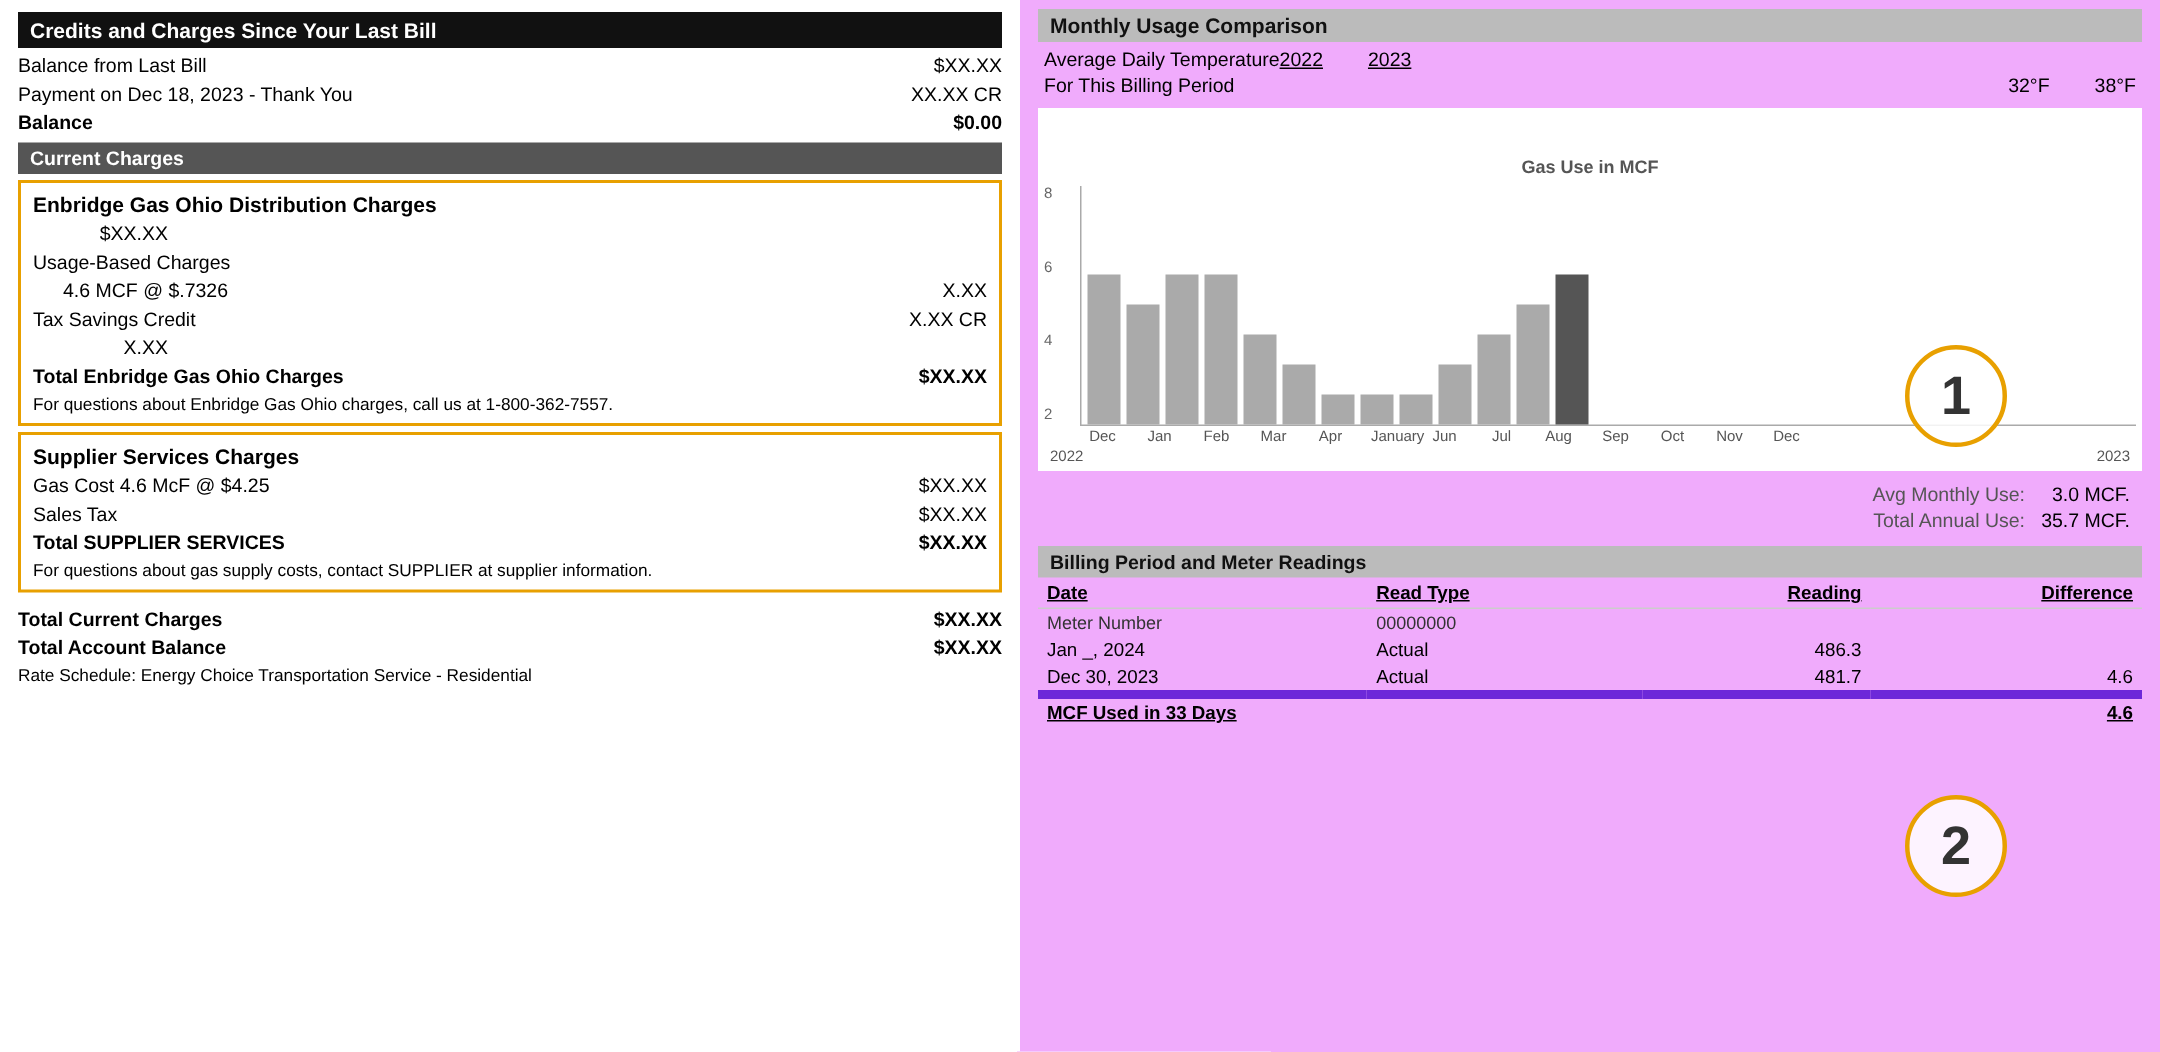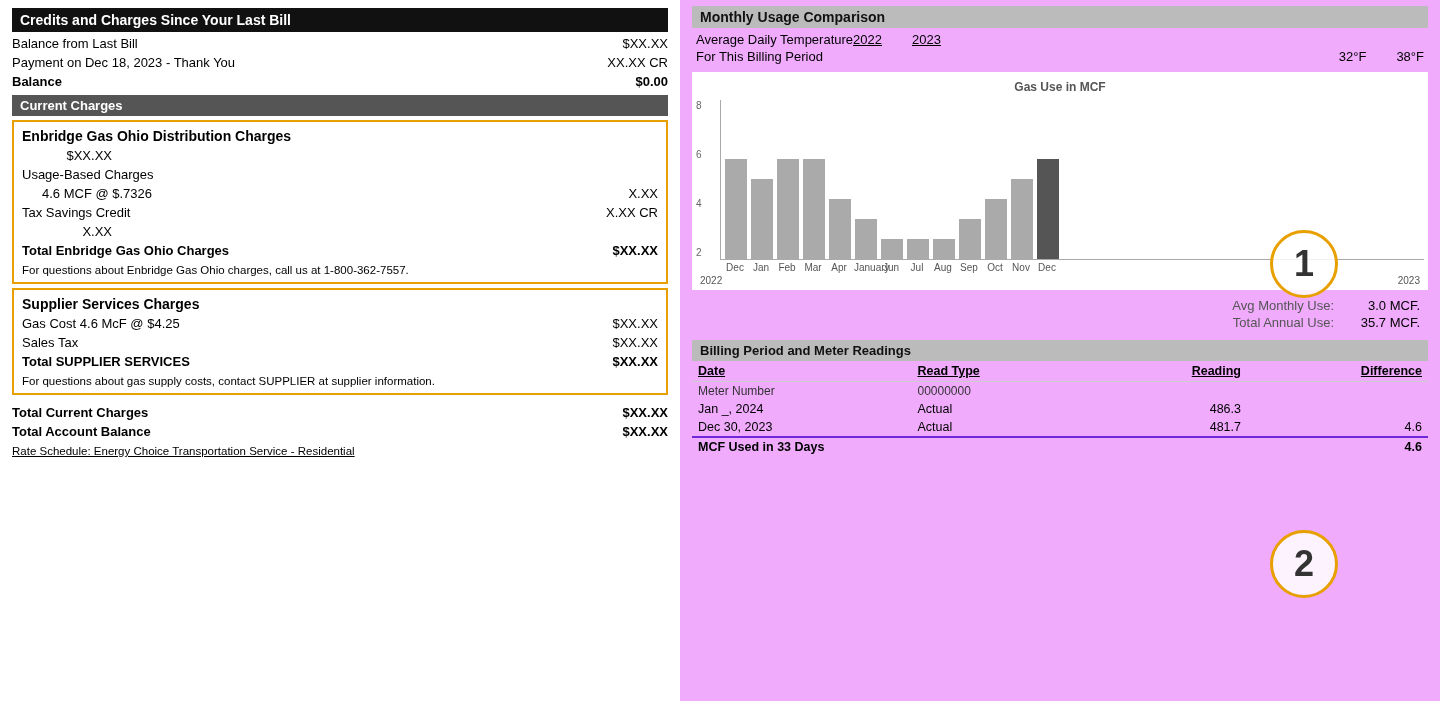--- a/index.html
+++ b/index.html
@@ -55,21 +55,20 @@
     .note-text {
       font-size: 11.5px;
       margin-top: 4px;
     }
     .totals-section {
       margin-top: 6px;
     }
     .footer-note {
       font-size: 11.5px;
       margin-top: 4px;
-      text-decoration: underline;
     }
     .current-charges-header {
       background: #555;
       color: #fff;
       font-weight: bold;
       padding: 3px 8px;
       font-size: 13px;
       margin: 4px 0;
     }
 
@@ -109,34 +108,35 @@
       padding: 8px 4px 4px 4px;
       margin: 4px 0;
       position: relative;
     }
     .chart-title {
       text-align: center;
       font-size: 12px;
       font-weight: bold;
       color: #555;
       margin-bottom: 6px;
+      margin-top: 24px;
     }
     .chart-area {
       position: relative;
       height: 160px;
       display: flex;
       align-items: flex-end;
       gap: 4px;
       padding: 0 4px;
       border-bottom: 1px solid #aaa;
       border-left: 1px solid #aaa;
     }
     .chart-labels {
       display: flex;
-      gap: 4px;
+      gap: 16px;
       padding: 2px 4px;
       font-size: 10px;
     }
     .chart-years {
       display: flex;
       justify-content: space-between;
       font-size: 10px;
       padding: 0 4px;
       color: #555;
     }
@@ -183,21 +183,20 @@
 
     
     .stats-section {
       text-align: right;
       padding: 4px 8px;
       font-size: 13px;
     }
     .stats-row {
       display: flex;
       justify-content: flex-end;
-      gap: 16px;
       margin-bottom: 2px;
     }
     .stats-label { color: #555; }
     .stats-value { font-weight: normal; min-width: 70px; }
 
     
     .readings-header {
       background: #bbb;
       color: #111;
       font-weight: bold;
@@ -221,21 +220,21 @@
       padding: 2px 6px;
     }
     .readings-table .right { text-align: right; }
     .meter-number-row td {
       font-size: 12px;
       color: #333;
     }
     .mcf-used-row {
       font-weight: bold;
     }
-    .mcf-used-row td { border-top: 2px solid #6d28d9; }
+    .mcf-used-row td { border-top: 6px solid #6d28d9; text-decoration: underline; }
   </style>
 </head>
 <body>
 
 <div class="left-panel">
 
   <div class="section-header-dark">
     <span>Credits and Charges Since Your Last Bill</span>
   </div>
 

